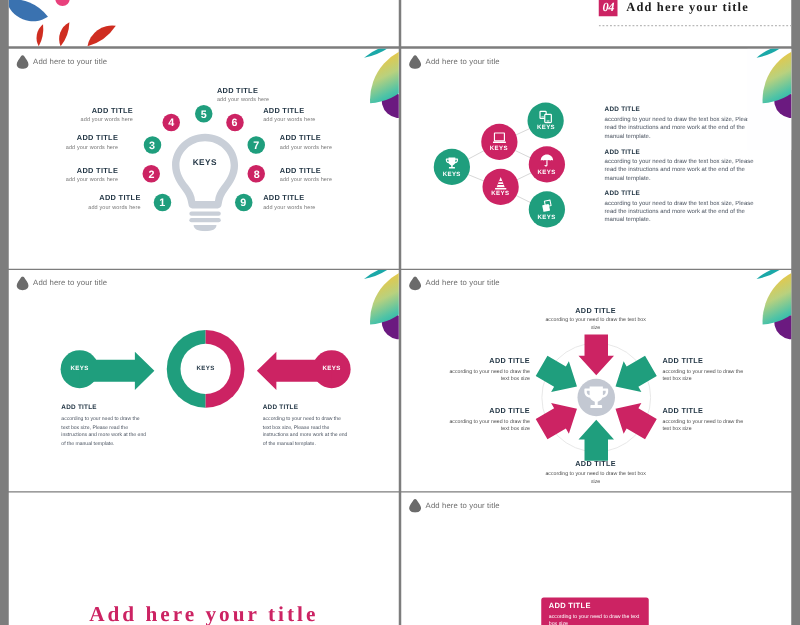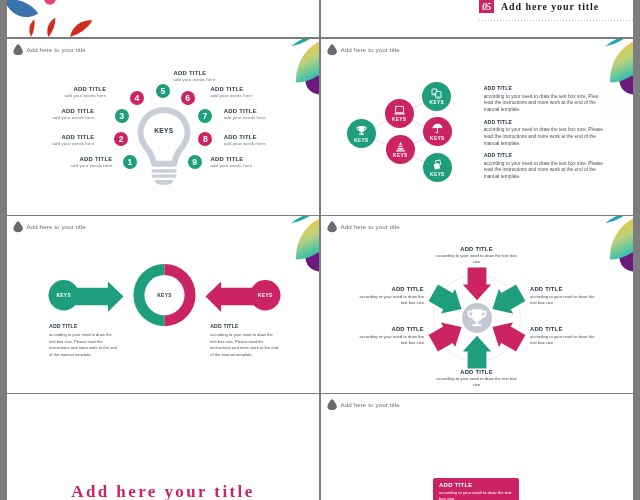--- a/index.html
+++ b/index.html
@@ -116,21 +116,21 @@
       </g>
       <g transform="translate(41.5 60) rotate(-70)">
         <path d="M0 0 A15 15 0 0 1 20.5 0 A32 32 0 0 1 0 0 Z" fill="#cf2d20"></path>
       </g>
       <g transform="translate(63 60) rotate(-36)">
         <path d="M0 0 A20 20 0 0 1 28 0 A40 40 0 0 1 0 0 Z" fill="#cf2d20"></path>
       </g>
     </svg>
   </div>
   <div class="slide s-top-r">
-    <div class="top-badge">05</div>
+    <div class="top-badge">04</div>
     <div class="top-title">Add here your title</div>
     <div class="top-dots"></div>
 
   </div>
 
   <div class="slide s-r1l">
     <div class="shead">
       <svg class="drop" viewBox="1 0.5 18 21.2">
         <path d="M10 0.8 C10.9 0.8 11.8 1.4 12.4 2.5 C14.6 6.2 18.8 11 18.8 14.3 C18.8 18.3 14.9 21.2 10 21.2 C5.1 21.2 1.2 18.3 1.2 14.3 C1.2 11 5.4 6.2 7.6 2.5 C8.2 1.4 9.1 0.8 10 0.8 Z" fill="#6b6b6b"></path>
       </svg>

